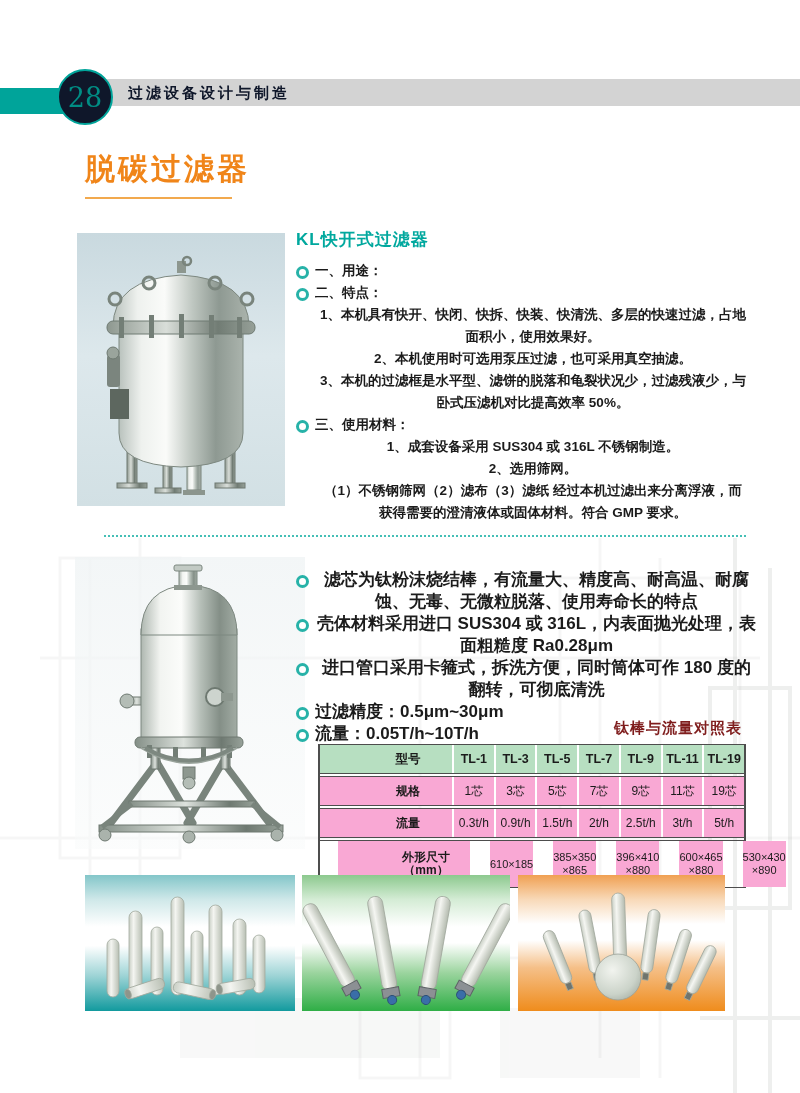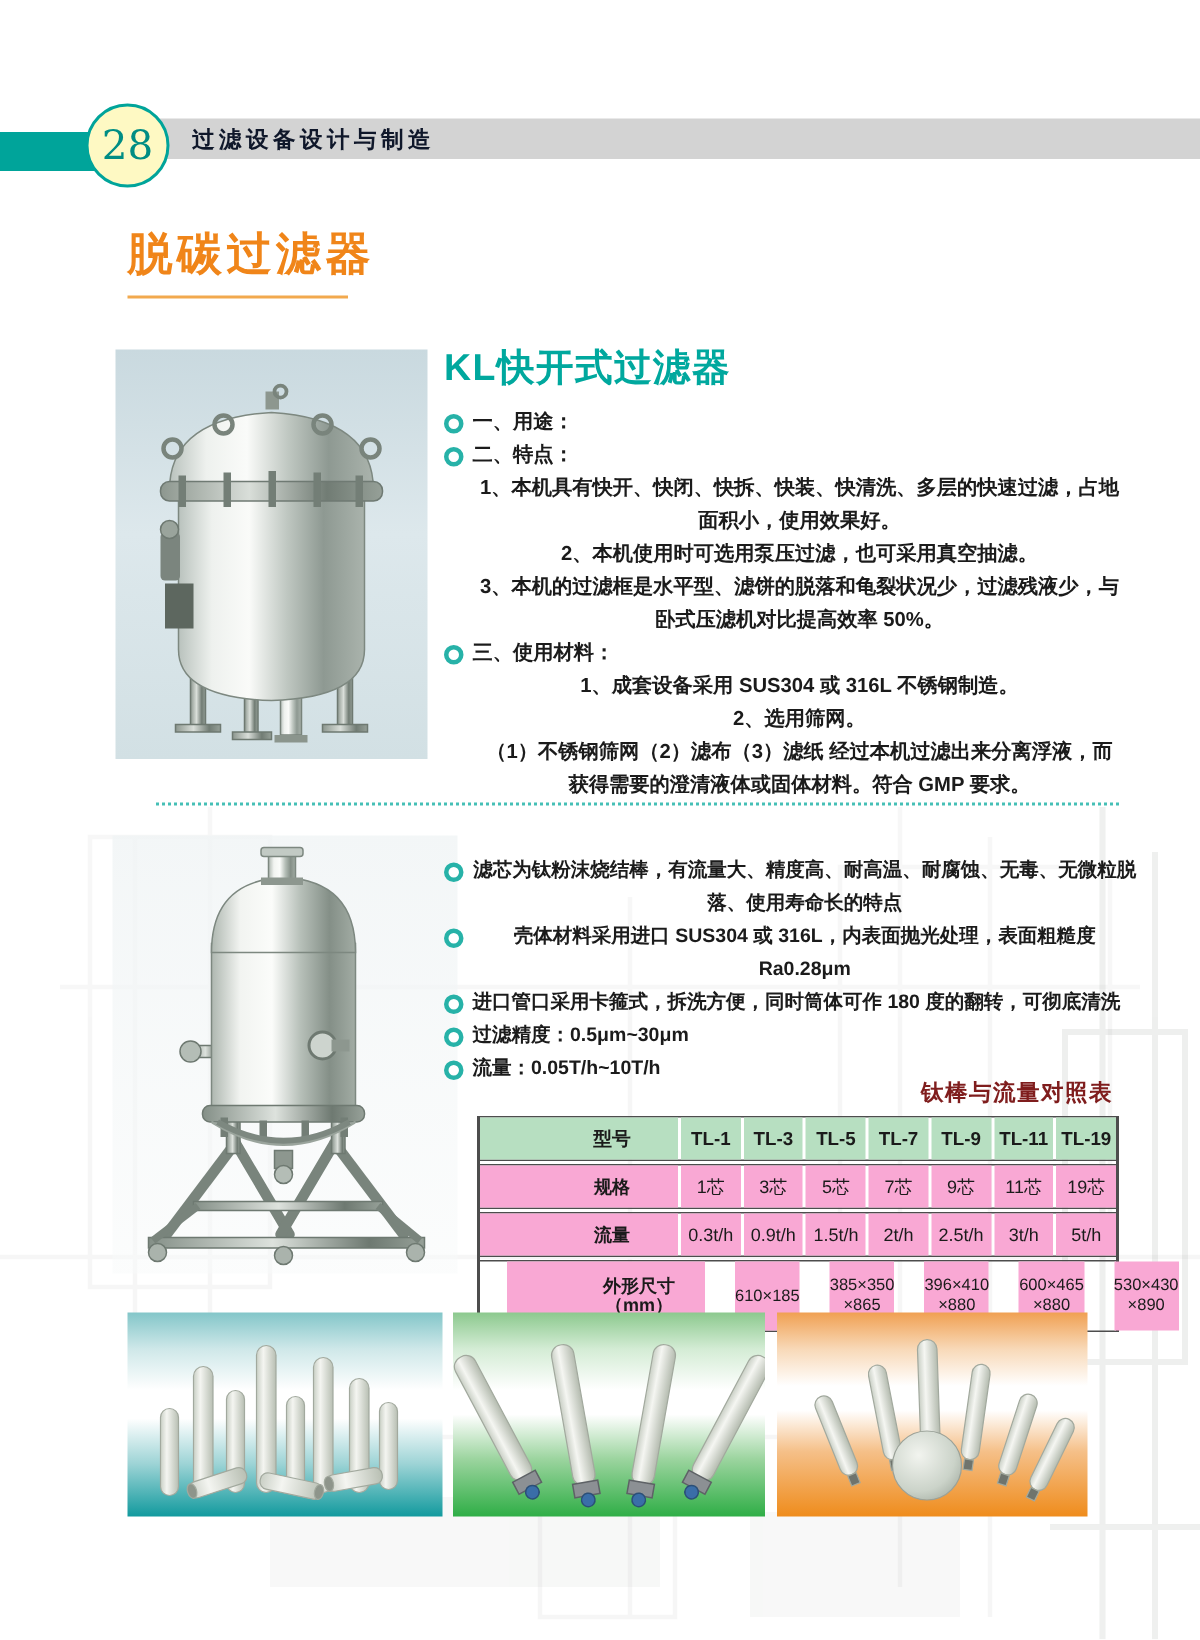--- a/index.html
+++ b/index.html
@@ -6,48 +6,48 @@
   .page{position:relative;width:800px;height:1093px;background:#ffffff;overflow:hidden;
         font-family:"Liberation Sans","DejaVu Sans",sans-serif;color:#1b1b1b;}
 
   
   .bg-photo{position:absolute;left:0;top:538px;width:800px;height:555px;pointer-events:none;}
 
   
   .header-gray{position:absolute;left:96px;top:79px;width:704px;height:27px;background:#d3d3d3;}
   .header-teal{position:absolute;left:0;top:88px;width:104px;height:26px;background:#00a49a;}
   .page-circle{position:absolute;left:57px;top:69px;width:52px;height:52px;border-radius:50%;
-               background:#fef9c3;border:2px solid #00a49a;display:flex;align-items:center;justify-content:center;
+               background:#0f172a;border:2px solid #00a49a;display:flex;align-items:center;justify-content:center;
                font-family:"DejaVu Serif",serif;font-size:27px;color:#008d84;}
   .header-book{position:absolute;left:128px;top:84px;font-size:15px;font-weight:bold;color:#0f172a;letter-spacing:3px;}
 
   
   .page-title{position:absolute;left:85px;top:149px;font-size:30px;font-weight:bold;color:#f08519;letter-spacing:3px;}
   .title-underline{position:absolute;left:85px;top:197px;width:147px;border-top:2px solid #f2a94e;}
 
   
-  .sec-heading{font-size:25px;font-weight:bold;color:#00a89e;letter-spacing:1px;}
+  .sec-heading{font-size:17px;font-weight:bold;color:#00a89e;letter-spacing:1px;}
 
   
   .kl-photo{position:absolute;left:77px;top:233px;width:208px;height:273px;
             background:linear-gradient(180deg,#c9d9df 0%,#dde8ec 45%,#d2e0e4 100%);}
   
   .tl-photo{position:absolute;left:75px;top:557px;width:230px;height:292px;
             background:linear-gradient(180deg,rgba(240,244,245,.8),rgba(248,250,250,.5));}
 
   
   .kl-text{position:absolute;left:296px;top:228px;width:452px;}
   .tl-text{position:absolute;left:296px;top:558px;width:462px;}
   .items{margin-top:9px;font-size:13.5px;line-height:22px;font-weight:600;}
   .item{display:flex;align-items:flex-start;text-align:center;}
   .item.plain{padding-left:22px;display:block;}
   .item .ring{display:inline-block;width:7px;height:7px;border:3px solid #27b2a8;border-radius:50%;
               background:#fff;margin:6px 6px 0 0;flex:none;}
   .item .lbl{font-weight:bold;}
-  .tl-items{margin-top:11px;font-size:13px;line-height:22px;font-weight:600;}
+  .tl-items{margin-top:11px;font-size:17px;line-height:22px;font-weight:600;}
   .tl-items .item{margin-bottom:0;}
 
   
   .sep-dotted{position:absolute;left:104px;top:535px;width:642px;border-top:2px dotted #45bfb6;}
 
   
   .table-title{position:absolute;left:318px;top:719px;width:424px;text-align:right;
                font-size:15px;font-weight:bold;color:#7f1d1d;letter-spacing:1px;}
   .spec-table{position:absolute;left:318px;top:744px;width:424px;
               border-left:2px solid #4d4d4d;border-right:2px solid #4d4d4d;}

